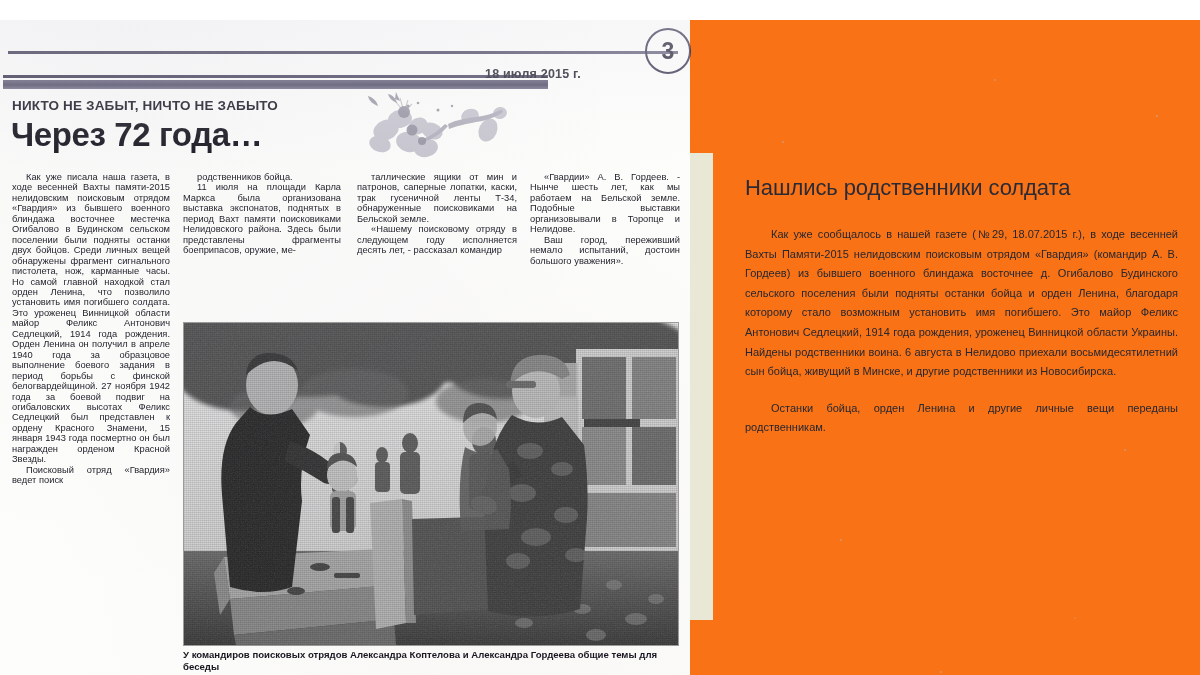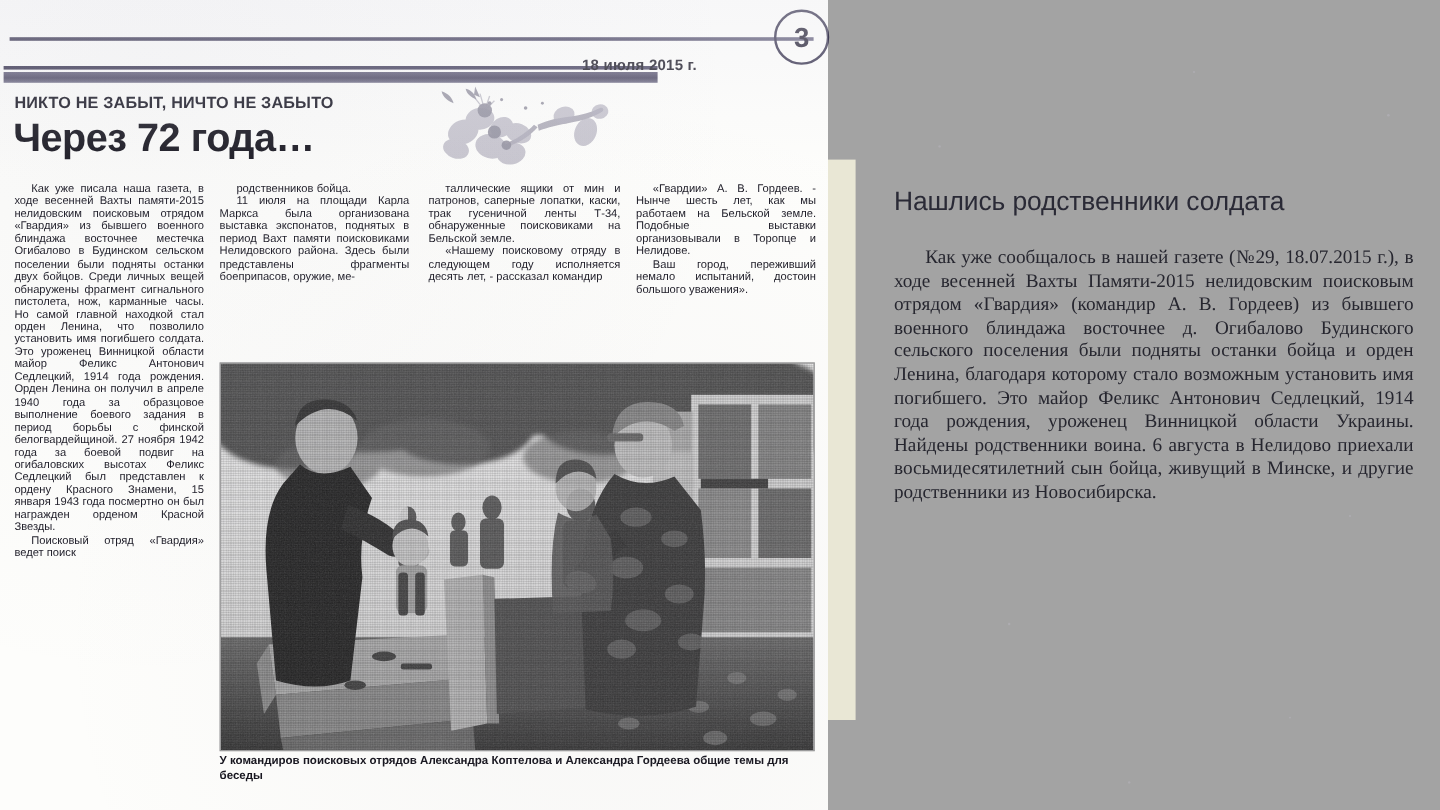--- a/index.html
+++ b/index.html
@@ -7,21 +7,21 @@
   body{
     width:1200px;height:675px;
     background:#ffffff;
     font-family:"Liberation Sans", sans-serif;
     overflow:hidden;
     position:relative;
     -webkit-font-smoothing:antialiased;
   }
 
   
-  #page{position:absolute;inset:0;background:#a3a3a3;}
+  #page{position:absolute;inset:0;background:#f97316;margin-top:20px;}
 
   
   .scan{
     position:absolute;left:0;top:0;width:690px;height:675px;
     background:#fdfdfb;
     color:#1a1a24;
   }
   .scan::after{   
     content:"";position:absolute;inset:0;pointer-events:none;
     background:
@@ -118,24 +118,23 @@
     position:absolute;left:745px;top:0;width:436px;height:675px;
     color:#272733;
   }
   .t-title{
     position:absolute;left:0;top:140px;width:340px;
     font-size:22px;line-height:25px;font-weight:normal;
     color:#2a2a36;letter-spacing:-.1px;
   }
   .t-body{
     position:absolute;left:0;top:205px;width:433px;
-    font-size:16px;line-height:19.6px;
+    font-size:11px;line-height:19.6px;
     text-align:justify;
     color:#26262f;
-    font-family:Liberation Serif, serif;
   }
   .t-body p{margin:0 0 17px 0;text-indent:26px;}
   .t-body p:last-child{margin-bottom:0;}
 
   
   .speckle{position:absolute;inset:0;pointer-events:none;opacity:.5;}
 </style>
 </head>
 <body>
 
@@ -363,20 +362,21 @@
     <div class="caption">У командиров поисковых отрядов Александра Коптелова и Александра Гордеева общие темы для беседы</div>
   </div>
 
   <div class="divider-strip"></div>
 
   <div class="transcript">
     <h1 class="t-title">Нашлись родственники солдата</h1>
 
     <div class="t-body">
       <p>Как уже  сообщалось в  нашей газете (№29, 18.07.2015 г.), в ходе весенней Вахты Памяти-2015 нелидовским поисковым отрядом «Гвардия» (командир А. В. Гордеев)  из бывшего военного блиндажа восточнее д. Огибалово Будинского сельского поселения были подняты останки бойца и орден Ленина, благодаря которому стало возможным  установить имя погибшего. Это  майор Феликс Антонович Седлецкий, 1914 года рождения,  уроженец Винницкой области Украины. Найдены родственники  воина. 6 августа в Нелидово приехали восьмидесятилетний сын бойца, живущий в Минске, и другие родственники из Новосибирска.</p>
+      <p>Останки бойца, орден Ленина и другие личные вещи переданы родственникам.</p>
     </div>
 
     <svg class="speckle" viewBox="0 0 436 675" xmlns="http://www.w3.org/2000/svg">
       <g fill="#b9b6c0">
         <circle cx="38" cy="122" r="1"></circle>
         <circle cx="412" cy="96" r="1.1"></circle>
         <circle cx="250" cy="60" r="0.9"></circle>
         <circle cx="96" cy="520" r="1"></circle>
         <circle cx="380" cy="430" r="0.9"></circle>
         <circle cx="196" cy="652" r="1"></circle>

